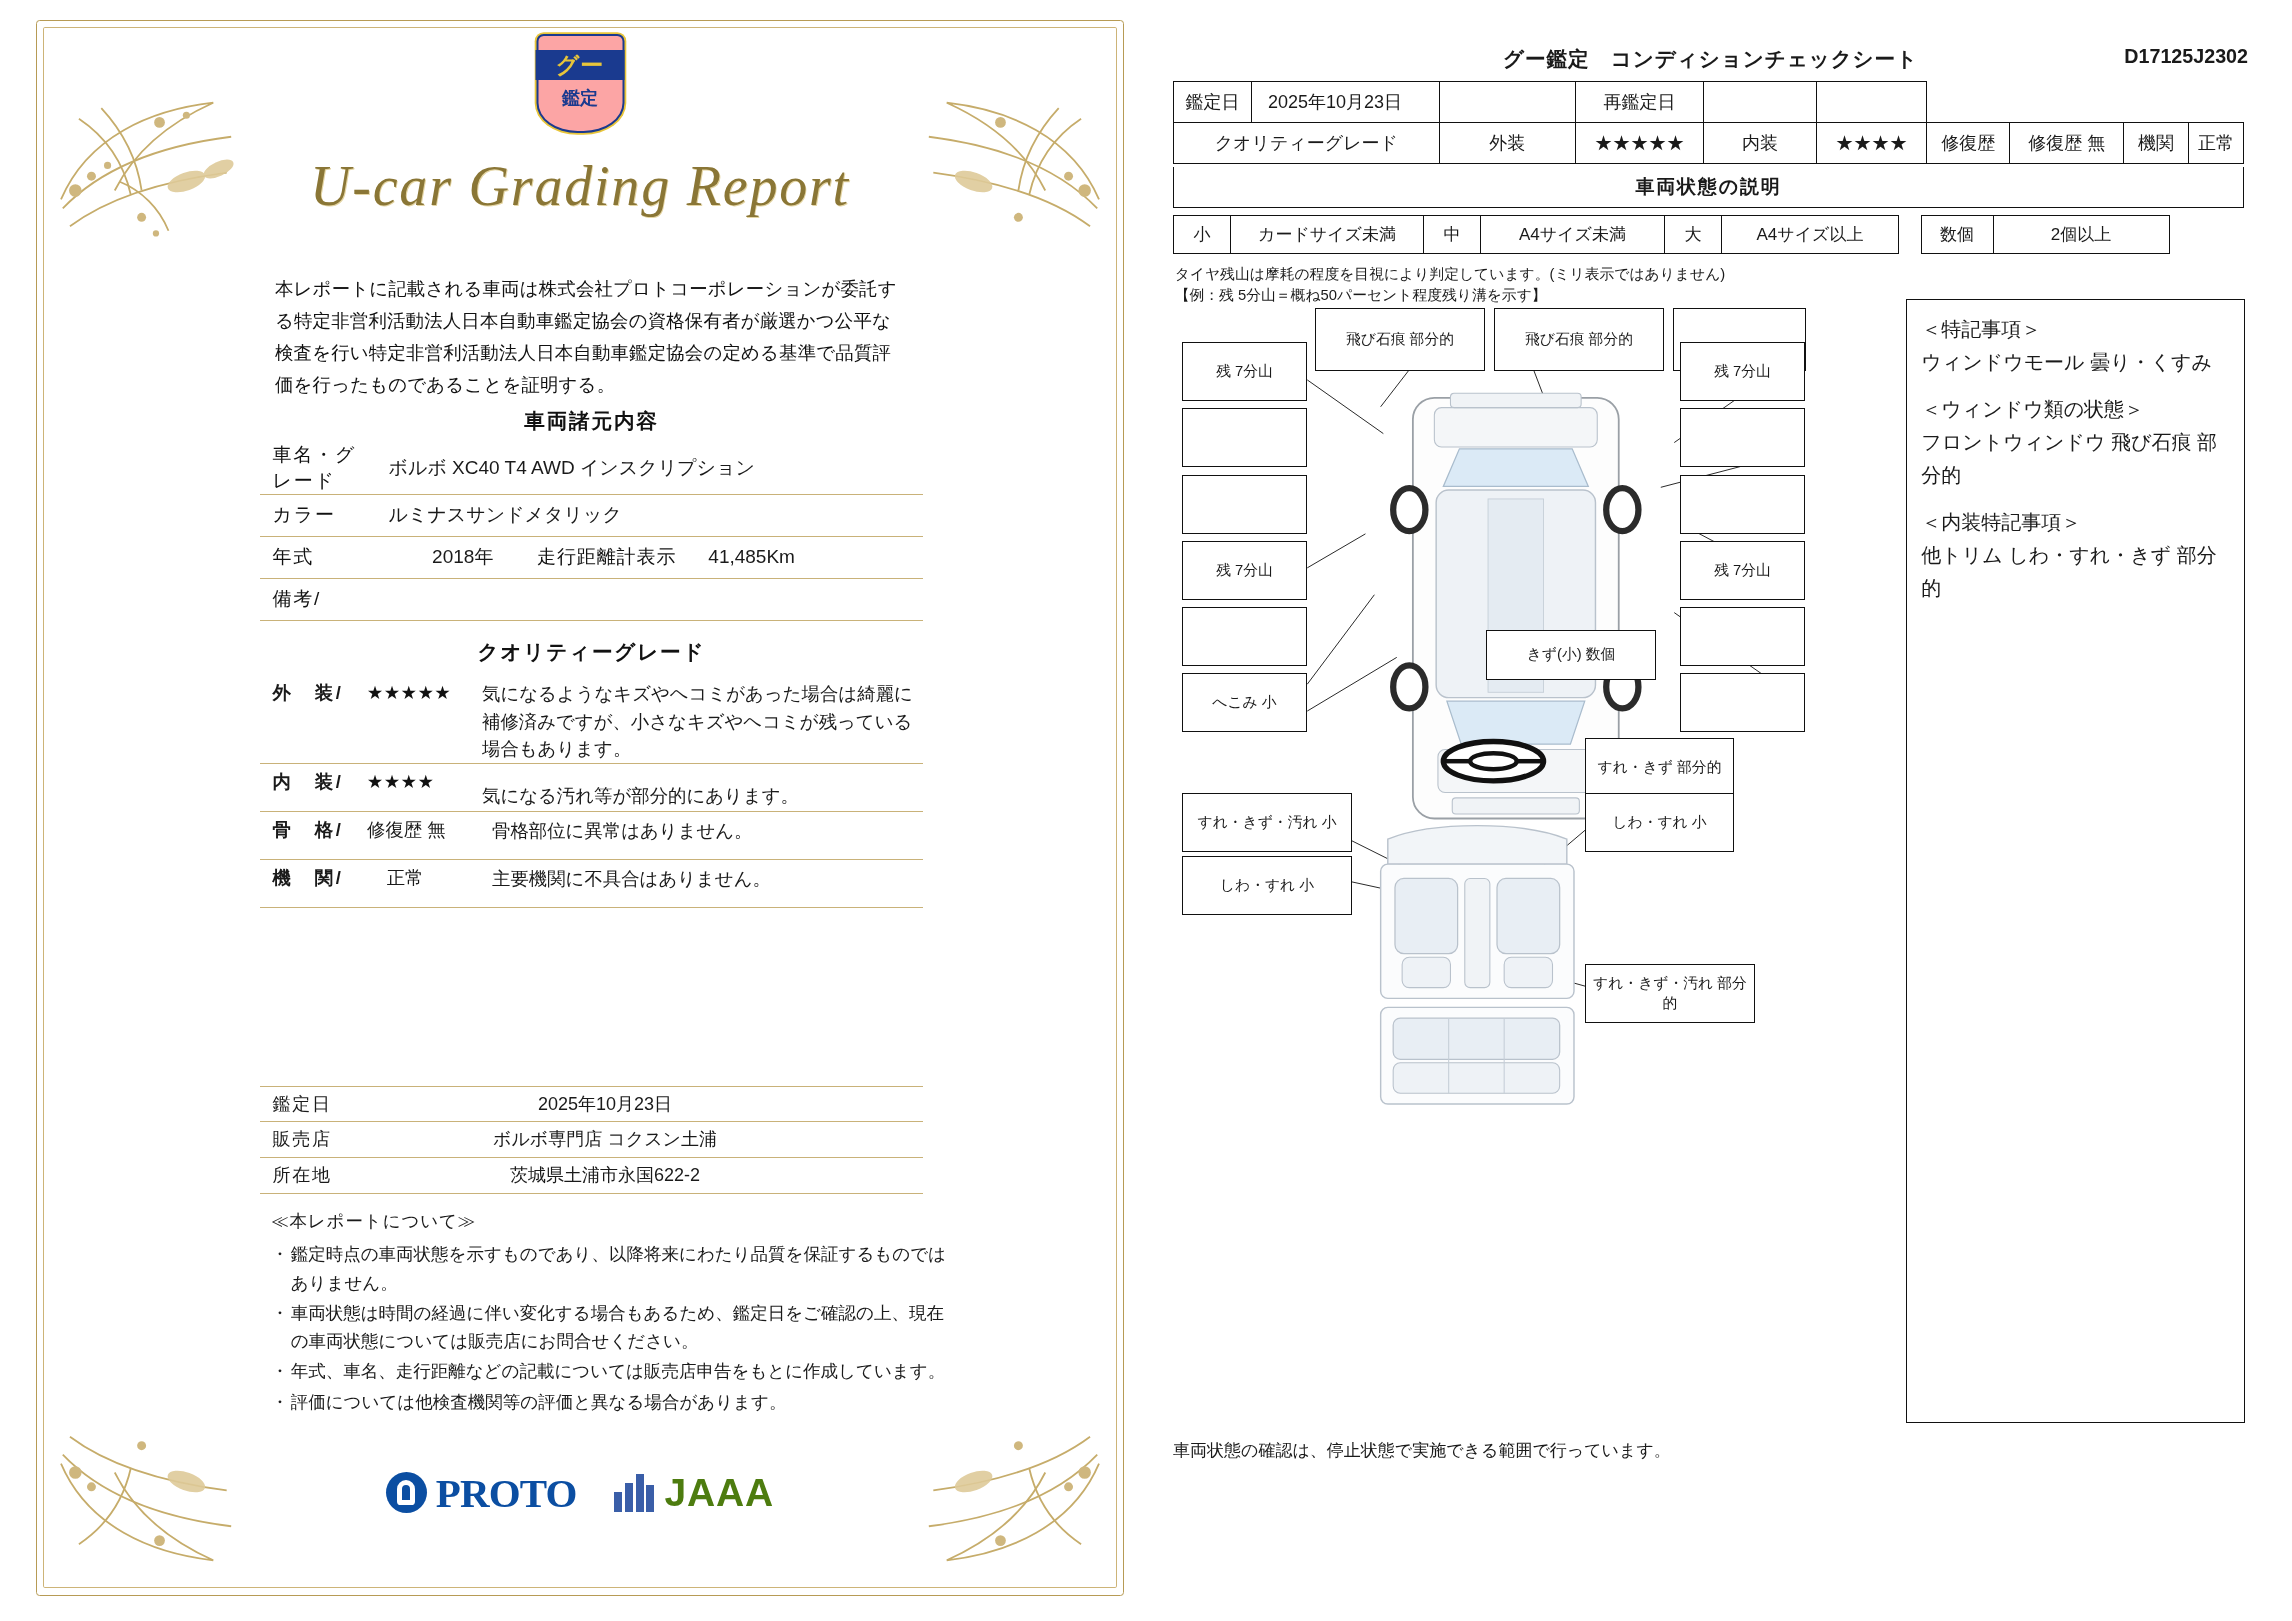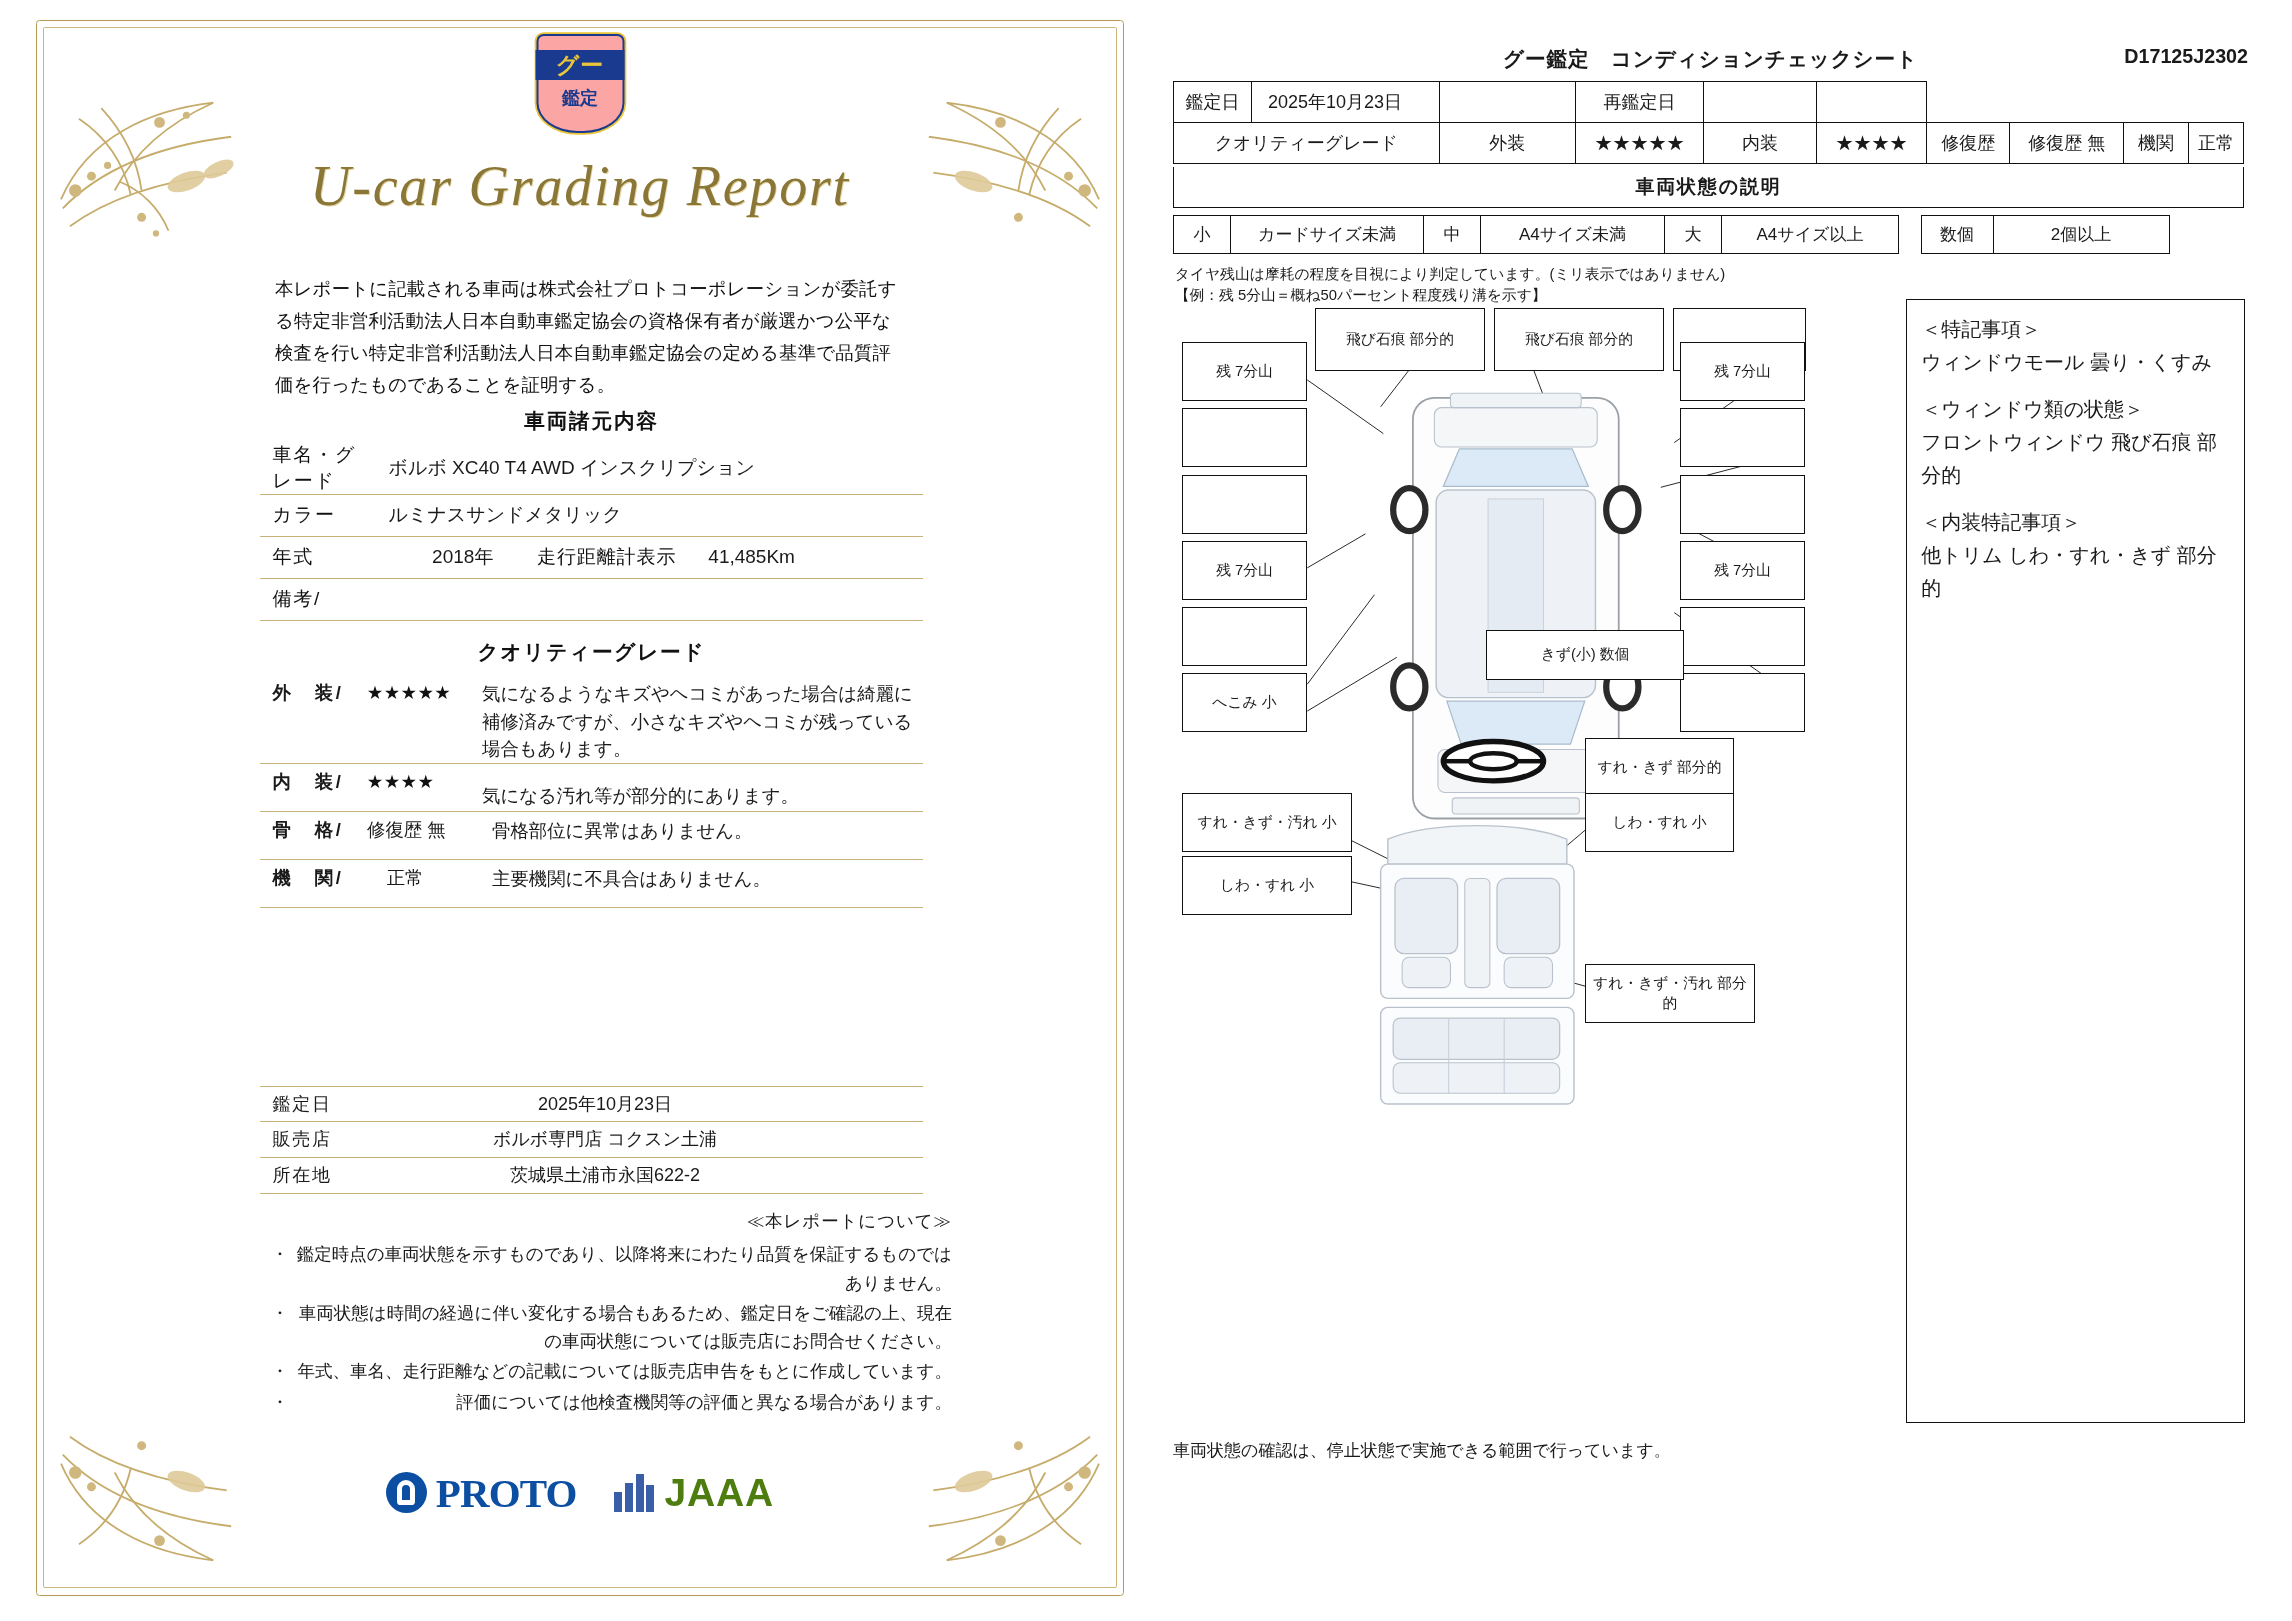--- a/index.html
+++ b/index.html
@@ -121,21 +121,21 @@
 
   .meta-block { position:absolute; left:224px; top:1066px; width:663px; }
   .meta-row {
     display:flex; align-items:center; border-bottom:0.9px solid #c9b279;
     min-height:36px; font-size:18px;
   }
   .meta-row:first-of-type { border-top:0.9px solid #c9b279; }
   .m-label { width:134px; padding-left:12.5px; letter-spacing:1.8px;}
   .m-val { flex:1; text-align:center; padding-right:107px;}
 
-  .notes { position:absolute; left:235px; top:1187px; width:681px; font-size:17.5px; line-height:1.62;text-align:right;}
+  .notes { position:absolute; left:235px; top:1187px; width:681px; font-size:17.5px; line-height:1.62;}
   .notes .nt-head { margin-bottom:5.4px; letter-spacing:0.9px;}
   .notes ul { list-style:none; margin:0; padding:0; }
   .notes li { position:relative; padding-left:19.7px; margin-bottom:1.8px;}
   .notes li:before { content:"・"; position:absolute; left:0; top:0; }
 
   .brands {
     position:absolute; left:0; right:0; bottom:79px;
     display:flex; justify-content:center; align-items:center; gap:38px;
   }
   .proto { display:flex; align-items:center; gap:9px; }
@@ -549,21 +549,21 @@
       <div class="cbox" style="left:9px; top:308px; width:125px; height:59px;"></div>
       <div class="cbox" style="left:9px; top:374px; width:125px; height:59px;">へこみ 小</div>
 
       <div class="cbox" style="left:507px; top:43px; width:125px; height:59px;">残 7分山</div>
       <div class="cbox" style="left:507px; top:109px; width:125px; height:59px;"></div>
       <div class="cbox" style="left:507px; top:176px; width:125px; height:59px;"></div>
       <div class="cbox" style="left:507px; top:242px; width:125px; height:59px;">残 7分山</div>
       <div class="cbox" style="left:507px; top:308px; width:125px; height:59px;"></div>
       <div class="cbox" style="left:507px; top:374px; width:125px; height:59px;"></div>
 
-      <div class="cbox" style="left:313px; top:331px; width:198px; height:50px;">きず(小) 数個</div>
+      <div class="cbox" style="left:313px; top:331px; width:170px; height:50px;">きず(小) 数個</div>
 
       <div class="cbox" style="left:412px; top:439px; width:149px; height:59px;">すれ・きず 部分的</div>
       <div class="cbox" style="left:9px; top:494px; width:170px; height:59px;">すれ・きず・汚れ 小</div>
       <div class="cbox" style="left:9px; top:557px; width:170px; height:59px;">しわ・すれ 小</div>
       <div class="cbox" style="left:412px; top:494px; width:149px; height:59px;">しわ・すれ 小</div>
       <div class="cbox" style="left:412px; top:665px; width:170px; height:59px;">すれ・きず・汚れ 部分的</div>
     </div>
 
     <div class="note-box">
       <div class="nb-h">＜特記事項＞</div>

